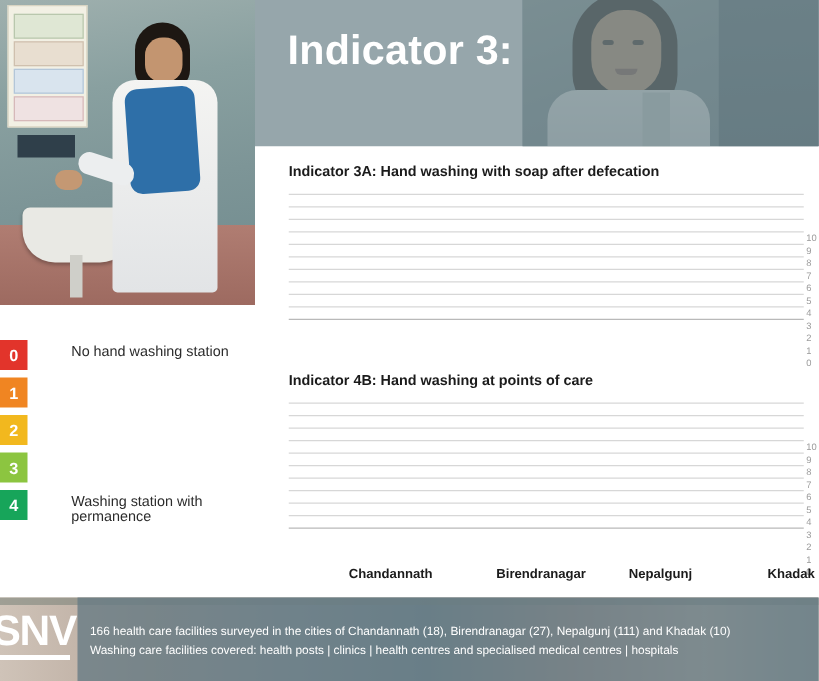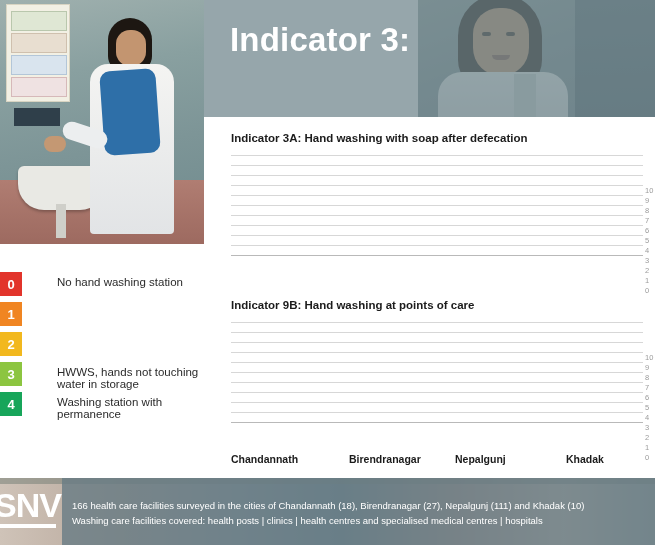--- a/index.html
+++ b/index.html
@@ -221,20 +221,21 @@
     left: 231px;
     width: 412px;
     height: 16px;
   }
   .xlabel {
     position: absolute;
     font-size: 10.5px;
     font-weight: bold;
     color: #1b1b1b;
     top: 0;
+    margin-left: 48px;
   }
 
   
   .footer-photo {
     position: absolute;
     left: 0; top: 478px;
     width: 655px; height: 67px;
     overflow: hidden;
     background: #b4a79c;
   }
@@ -327,21 +328,20 @@
       <div class="legend-label">No hand washing station</div>
     </div>
     <div class="legend-row">
       <div class="legend-chip" style="background:#f08522">1</div>
     </div>
     <div class="legend-row">
       <div class="legend-chip" style="background:#f2b81e">2</div>
     </div>
     <div class="legend-row">
       <div class="legend-chip" style="background:#8cc540">3</div>
-      <div class="legend-label">HWWS, hands not touching water in storage</div>
     </div>
     <div class="legend-row">
       <div class="legend-chip" style="background:#17a55a">4</div>
       <div class="legend-label">Washing station with permanence</div>
     </div>
   </div>
 
   <div class="section-title" style="left:231px; top:132px;">Indicator 3A: Hand washing with soap after defecation</div>
 
   <div class="chart" style="top:155px; height:108px;">
@@ -363,21 +363,21 @@
     <div class="ytick" style="top:26px;">7</div>
     <div class="ytick" style="top:36px;">6</div>
     <div class="ytick" style="top:46px;">5</div>
     <div class="ytick" style="top:56px;">4</div>
     <div class="ytick" style="top:66px;">3</div>
     <div class="ytick" style="top:76px;">2</div>
     <div class="ytick" style="top:86px;">1</div>
     <div class="ytick" style="top:96px;">0</div>
   </div>
 
-  <div class="section-title" style="left:231px; top:299px;">Indicator 9B:  Hand washing at points of care</div>
+  <div class="section-title" style="left:231px; top:299px;">Indicator 4B:  Hand washing at points of care</div>
 
   <div class="chart" style="top:322px; height:108px;">
     <div class="grid-line" style="top:0px;"></div>
     <div class="grid-line" style="top:10px;"></div>
     <div class="grid-line" style="top:20px;"></div>
     <div class="grid-line" style="top:30px;"></div>
     <div class="grid-line" style="top:40px;"></div>
     <div class="grid-line" style="top:50px;"></div>
     <div class="grid-line" style="top:60px;"></div>
     <div class="grid-line" style="top:70px;"></div>

